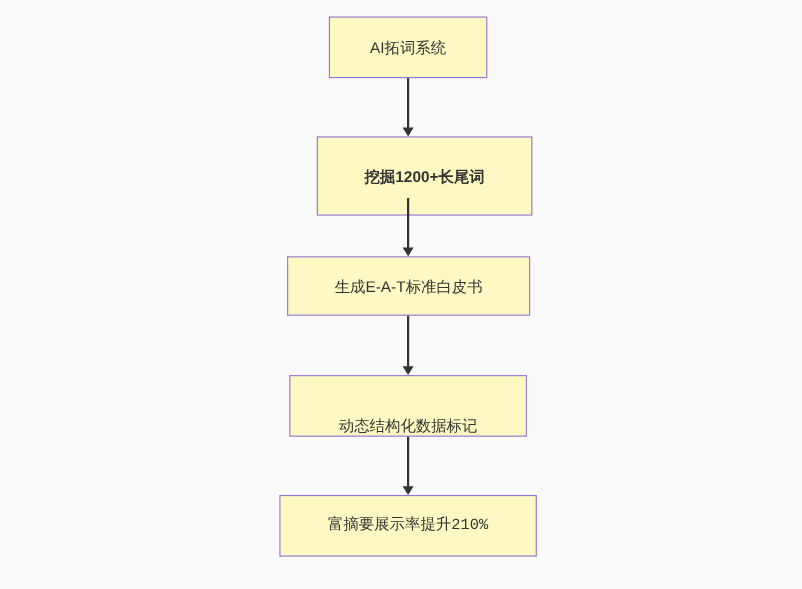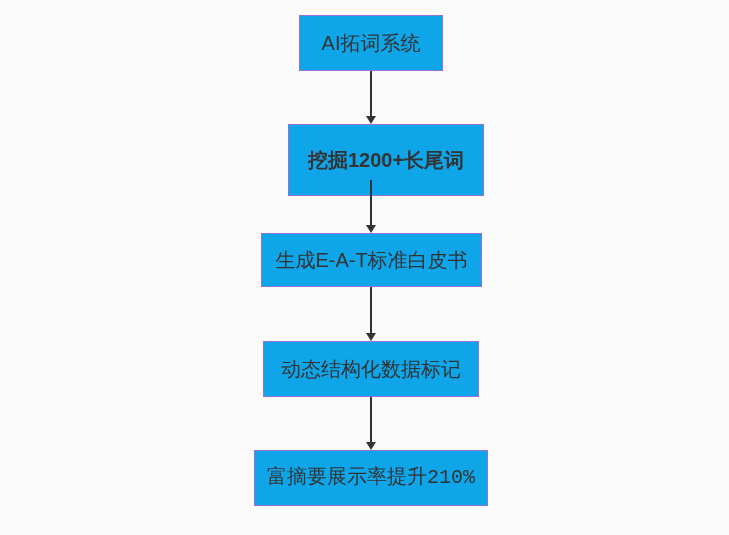--- a/index.html
+++ b/index.html
@@ -16,34 +16,34 @@
   }
   .canvas {
     position: absolute;
     left: 0; top: 0;
     width: 729px;
     height: 535px;
   }
   .node {
     position: absolute;
     box-sizing: border-box;
-    background: #0ea5e9;
+    background: #fef9c3;
     border: 1px solid #9370DB;
     color: #333333;
-    font-size: 20px;
+    font-size: 14px;
     display: flex;
     align-items: center;
     justify-content: center;
     text-align: center;
     line-height: 1.2;
   }
   .node-1 { left: 299px; top: 15px;  width: 144px; height: 56px; }
   .node-2 { left: 288px; top: 124px; width: 196px; height: 72px; font-weight: bold; }
   .node-3 { left: 261px; top: 233px; width: 221px; height: 54px; }
-  .node-4 { left: 263px; top: 341px; width: 216px; height: 56px; }
+  .node-4 { left: 263px; top: 341px; width: 216px; height: 56px; align-items: flex-end; }
   .node-5 { left: 254px; top: 450px; width: 234px; height: 56px; font-family: Liberation Mono, monospace; }
 
   .edge {
     position: absolute;
     left: 366px;   
     width: 10px;
   }
   .edge-1 { top: 71px;  height: 53px; }
   .edge-2 { top: 180px; height: 53px; }
   .edge-3 { top: 287px; height: 54px; }

